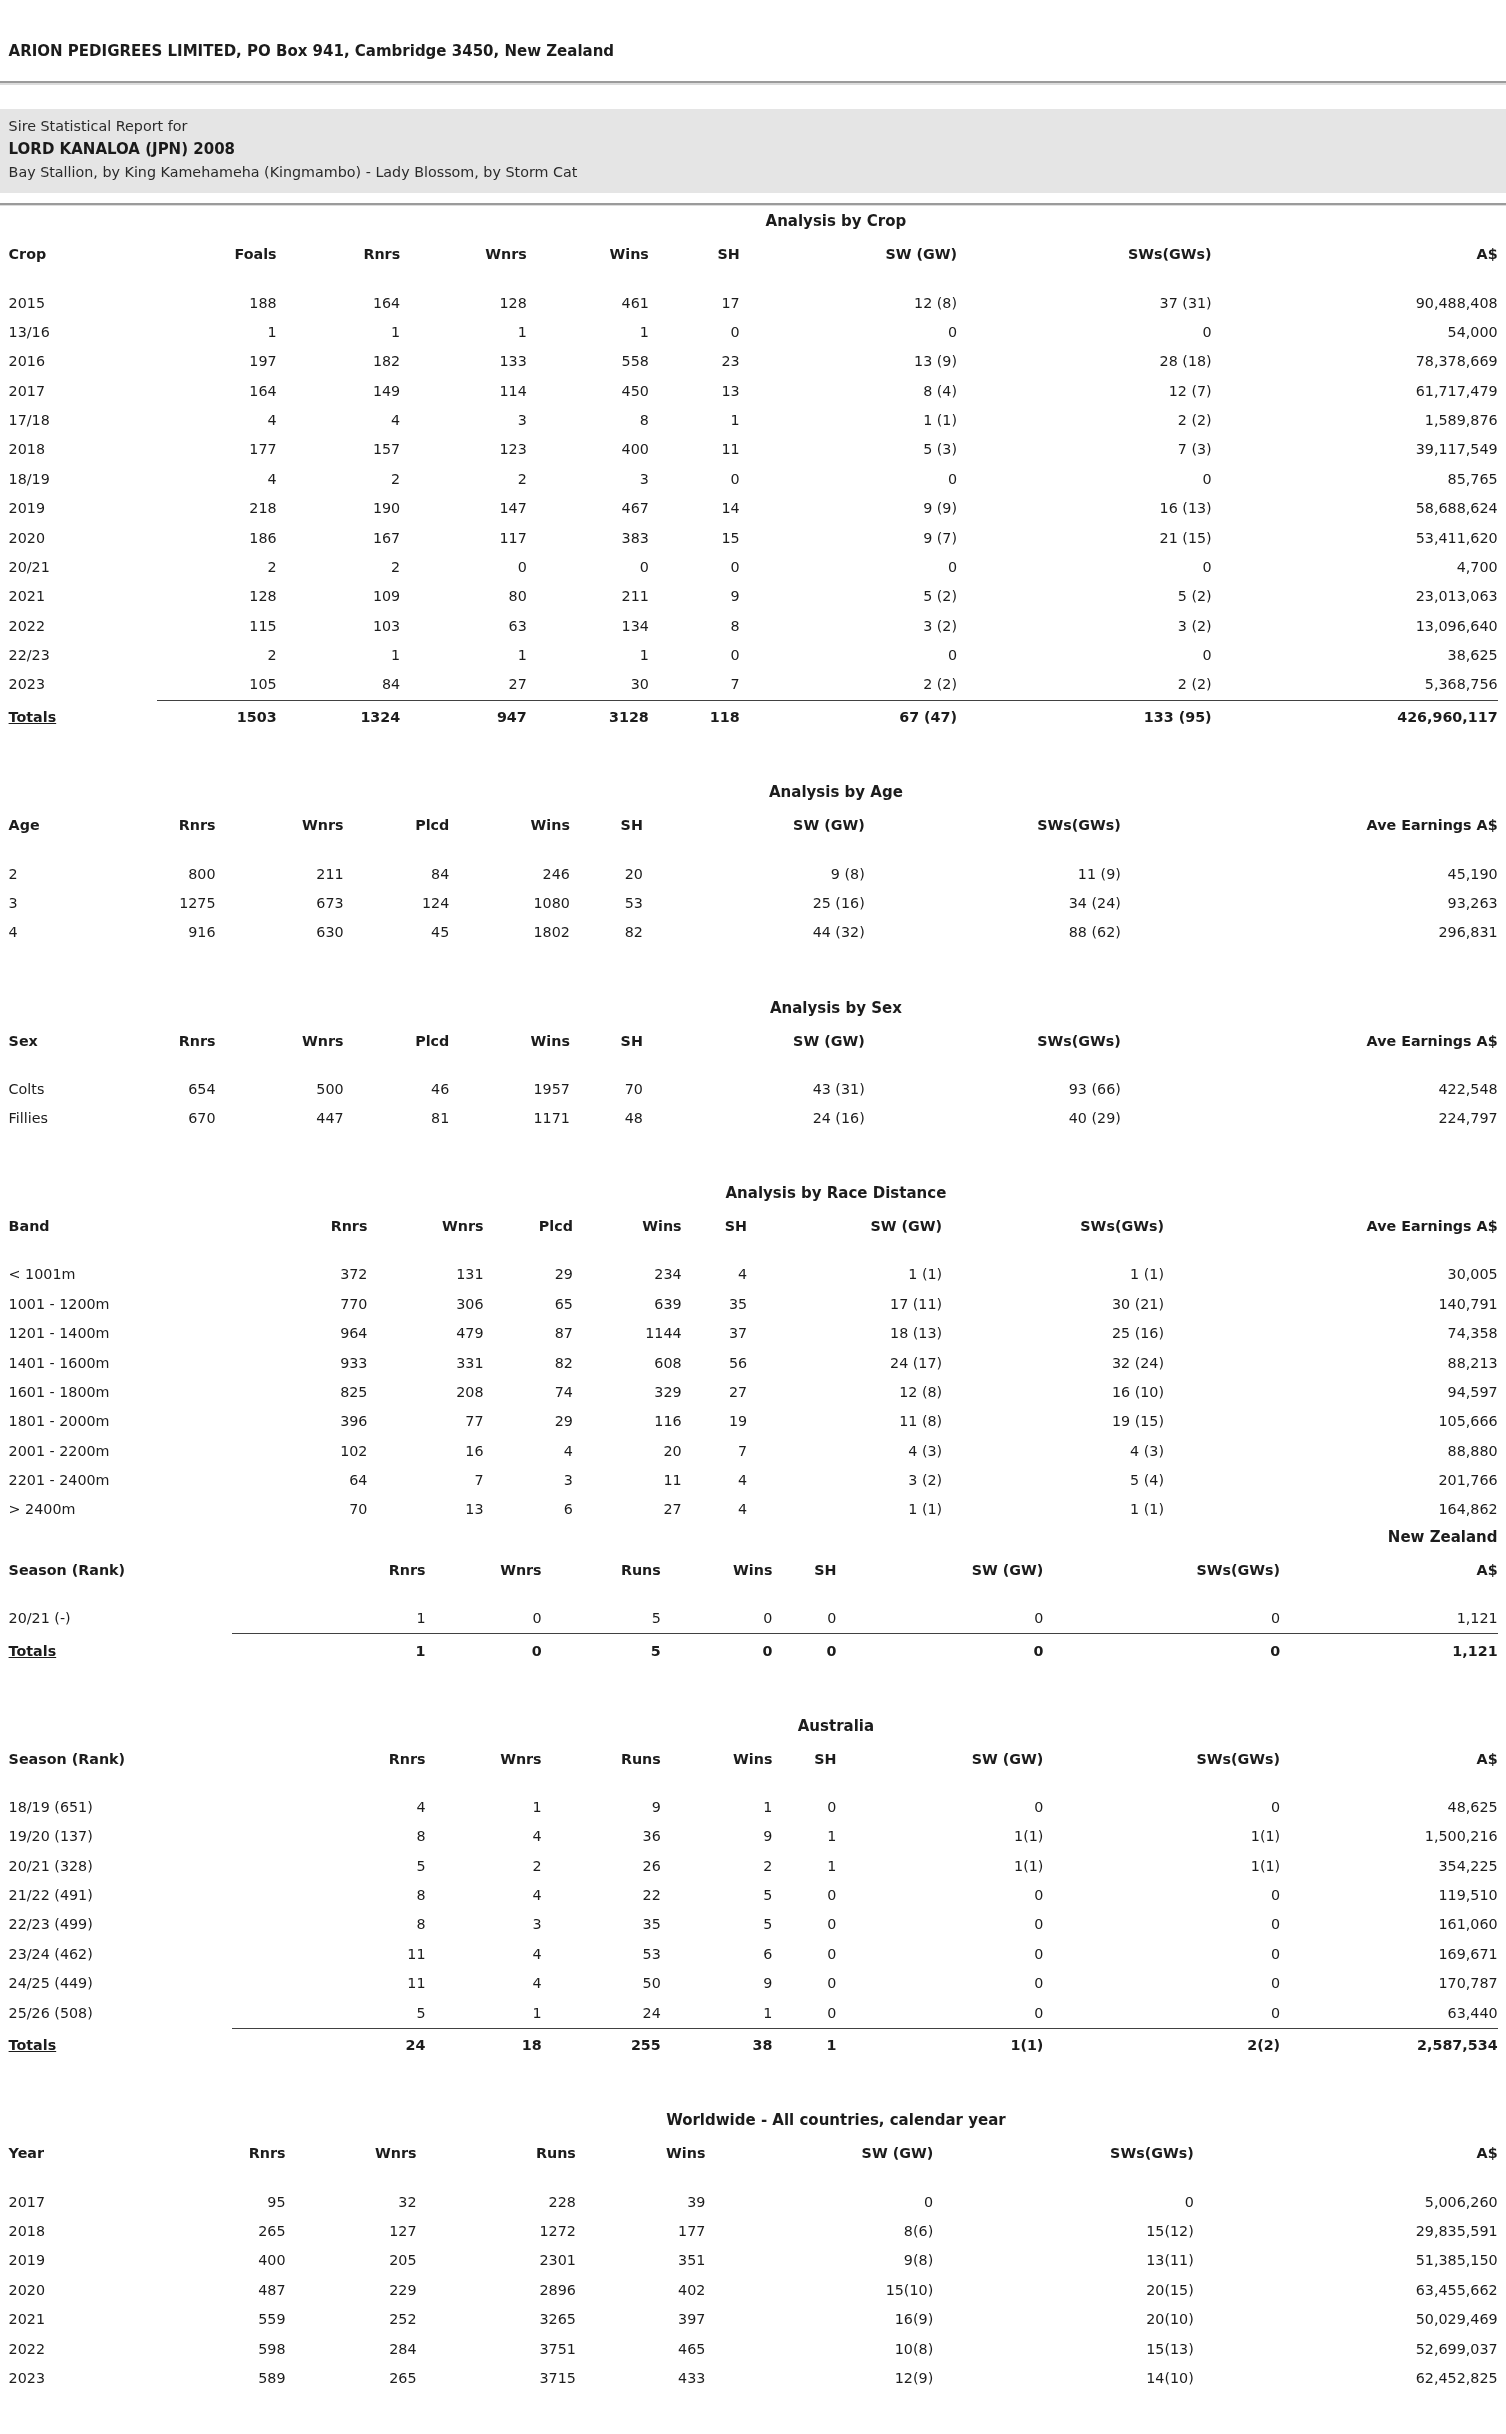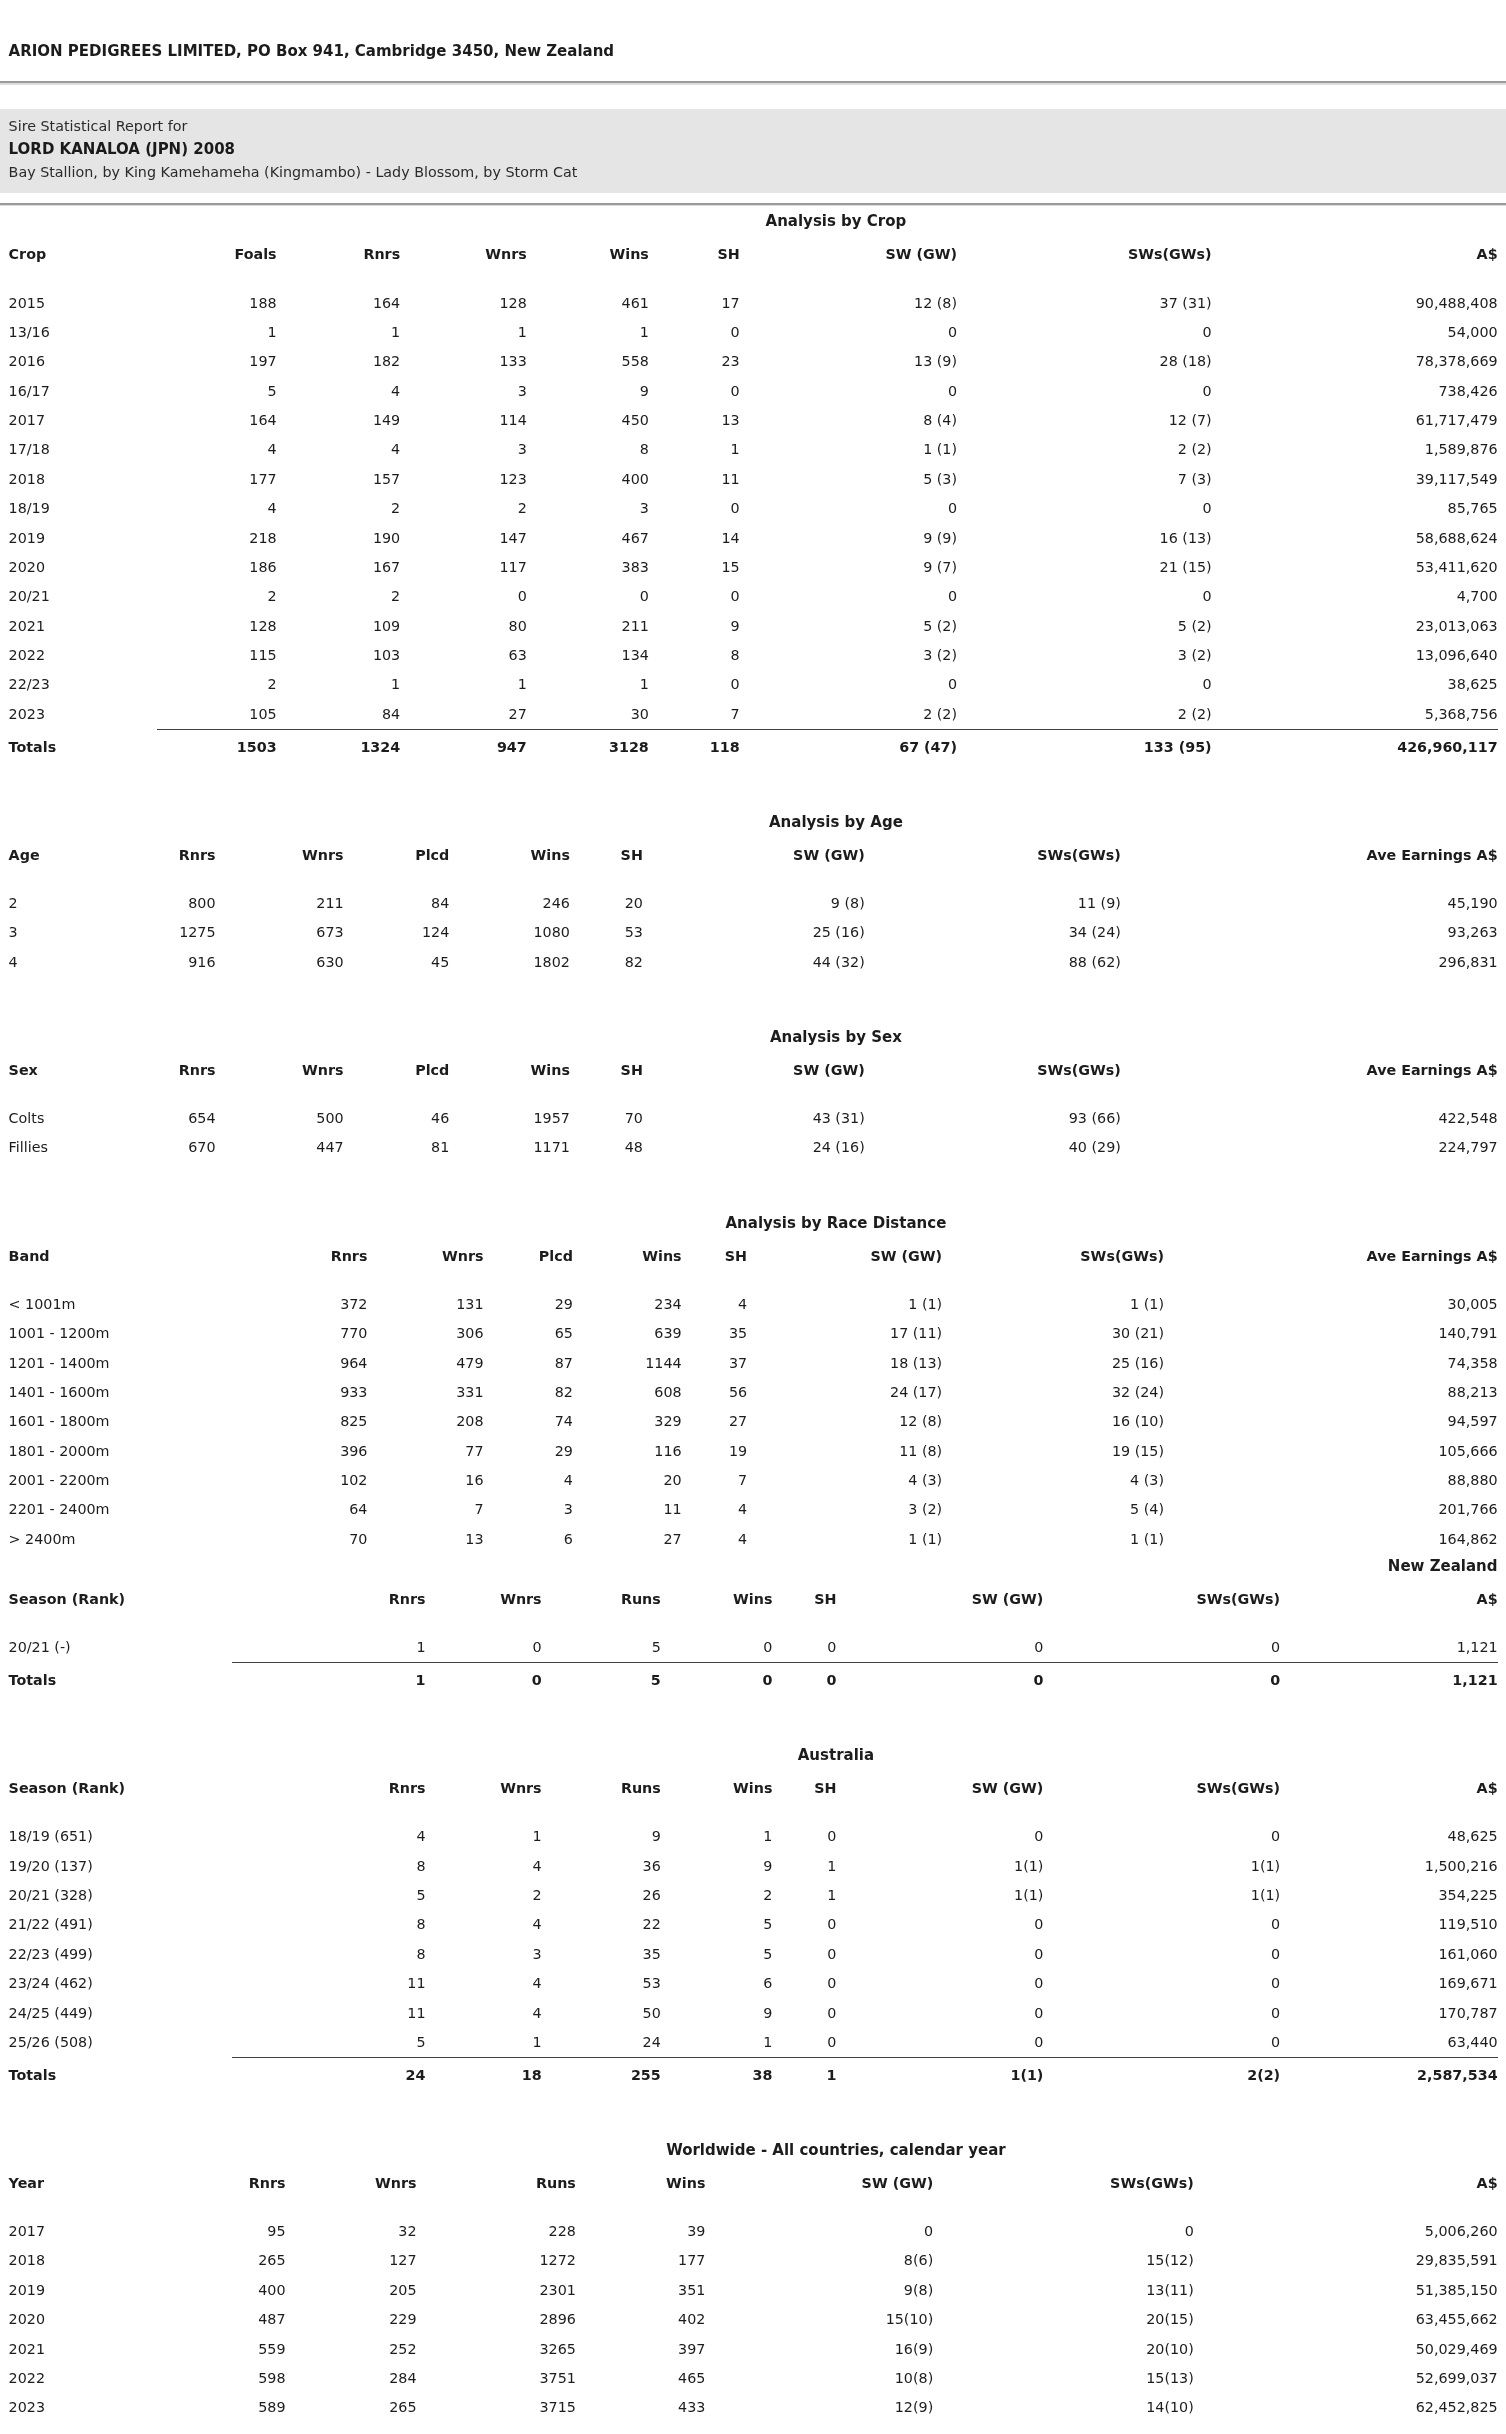--- a/index.html
+++ b/index.html
@@ -63,21 +63,21 @@
     padding: 6.2px 0;
     line-height: 17px;
     white-space: nowrap;
   }
   table.report td:first-child { text-align: left; }
   table.report tfoot td {
     font-weight: bold;
     border-top: 1.9px solid #414141;
     padding-top: 8.6px;
   }
-  table.report tfoot td:first-child { border-top: 1.9px solid transparent; }
+  table.report tfoot td:first-child { border-top: 1.9px solid transparent; text-decoration: underline; }
 </style>
 </head>
 <body>
 
 <div class="page">
 
   <div class="company">ARION PEDIGREES LIMITED, PO Box 941, Cambridge 3450, New Zealand</div>
 
   <div class="rule r1"></div>
 
@@ -144,31 +144,20 @@
             <td>197</td>
             <td>182</td>
             <td>133</td>
             <td>558</td>
             <td>23</td>
             <td>13 (9)</td>
             <td>28 (18)</td>
             <td>78,378,669</td>
           </tr>
           <tr>
-            <td>16/17</td>
-            <td>5</td>
-            <td>4</td>
-            <td>3</td>
-            <td>9</td>
-            <td>0</td>
-            <td>0</td>
-            <td>0</td>
-            <td>738,426</td>
-          </tr>
-          <tr>
             <td>2017</td>
             <td>164</td>
             <td>149</td>
             <td>114</td>
             <td>450</td>
             <td>13</td>
             <td>8 (4)</td>
             <td>12 (7)</td>
             <td>61,717,479</td>
           </tr>

